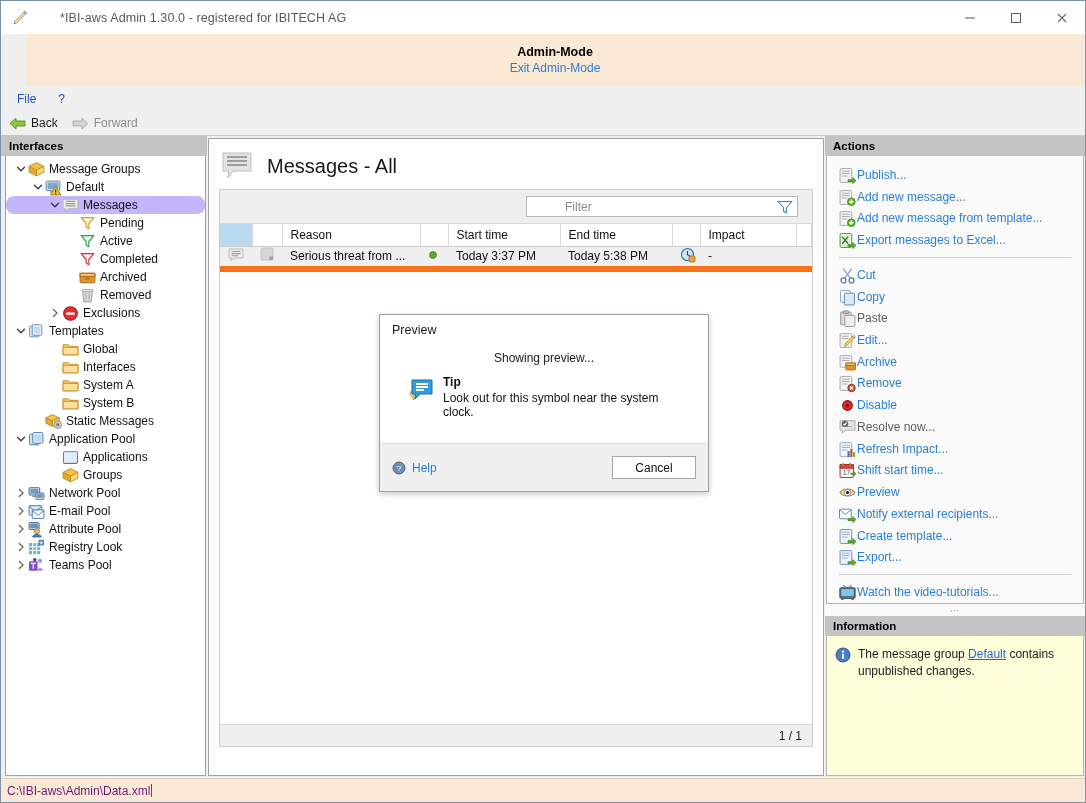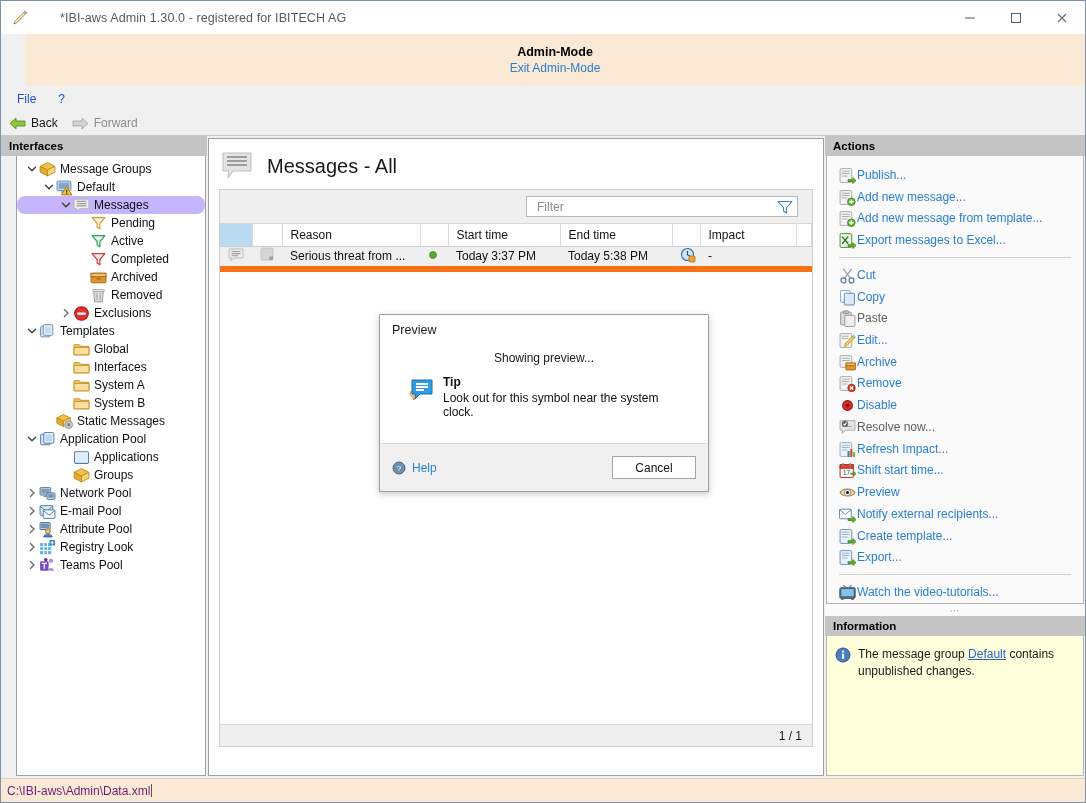--- a/index.html
+++ b/index.html
@@ -70,21 +70,21 @@
 
   
   .leftpane { width:206px; min-width:206px; display:flex; flex-direction:column; background:#f0f0f0; }
   .pane-header {
     background:#c4c4c4; height:20px; min-height:20px;
     display:flex; align-items:center; padding-left:8px;
     font-weight:bold; font-size:11.5px; color:#000;
   }
   .tree {
     flex:1; background:#ffffff; border:1px solid #a0a0a0; border-top:none;
-    margin:0 1px 2px 15px;
+    margin:0 1px 2px 4px;
     overflow:hidden; padding-top:4px;
   }
   .tnode { display:flex; align-items:center; height:18px; font-size:12px; white-space:nowrap; }
   .tnode.sel { background:#c4b5fd;border-radius:8px; }
   .twist { width:14px; min-width:14px; display:flex; align-items:center; justify-content:center; color:#3c3c3c; }
   .twist svg { display:block; }
   .ticon { width:17px; min-width:17px; height:16px; position:relative; margin-right:4px; }
   .tlabel { color:#111; }
 
   
@@ -109,20 +109,21 @@
     border-bottom:1px solid #d8d8d8;
   }
   .filterbox {
     width:272px; height:21px; background:#fff;
     border:1px solid #b9b9b9;
     display:flex; align-items:center; padding:0 4px 0 8px;
   }
   .filterbox input {
     border:none; outline:none; flex:1; font-family:inherit; font-size:12px; color:#4c1d95;
     background:transparent;
+    margin-left:28px;
   }
   .filterbox input::placeholder { color:#8b8b8b; }
   .funnel { width:16px; height:14px; flex:none; }
 
   table.grid { width:100%; border-collapse:collapse; table-layout:fixed; }
   table.grid th {
     background:#ffffff; border-bottom:1px solid #cccccc; border-right:1px solid #d8d8d8;
     font-weight:normal; font-size:12px; text-align:left;
     height:22px; padding:0 0 0 8px; color:#111;
   }

